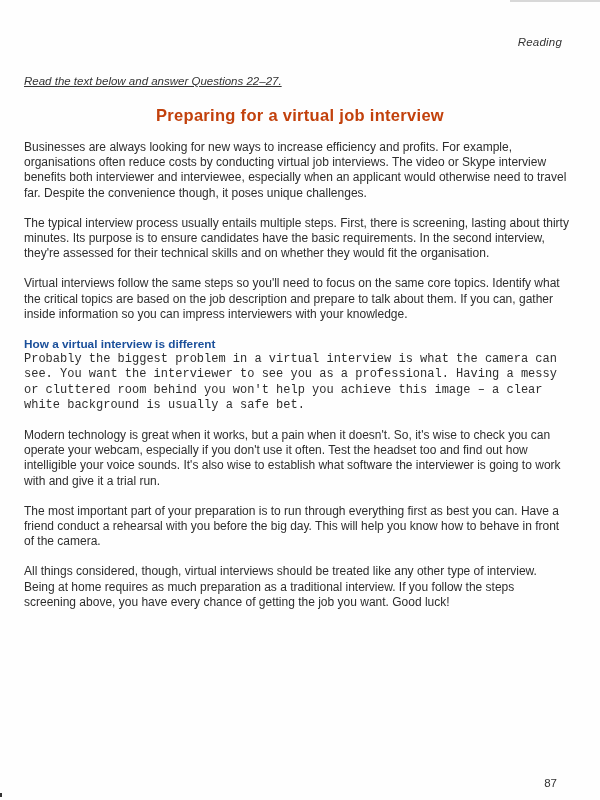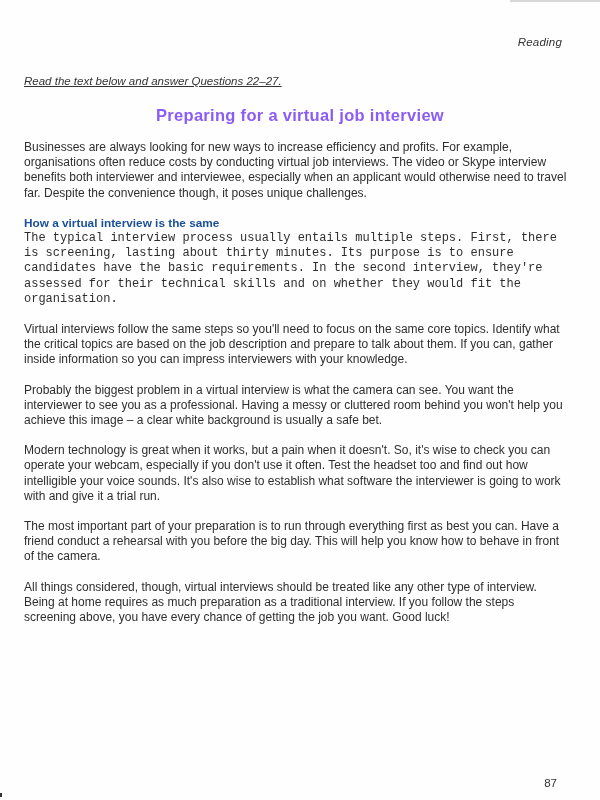--- a/index.html
+++ b/index.html
@@ -47,21 +47,21 @@
       text-decoration: underline;
     }
     .title {
       position: absolute;
       top: 106px;
       left: 0;
       width: 600px;
       text-align: center;
       font-weight: bold;
       font-size: 16.5px;
-      color: #8b5cf6;
+      color: #c2410c;
       letter-spacing: 0.3px;
     }
     .content {
       position: absolute;
       top: 140px;
       left: 24px;
       width: 545px;
       font-size: 12px;
       line-height: 15.2px;
       color: #2e2e2e;
@@ -103,24 +103,24 @@
 
   <div class="section-label">Reading</div>
 
   <div class="instruction">Read the text below and answer Questions 22–27.</div>
 
   <h1 class="title" style="margin:0;">Preparing for a virtual job interview</h1>
 
   <div class="content">
     <p>Businesses are always looking for new ways to increase efficiency and profits. For example, organisations often reduce costs by conducting virtual job interviews. The video or Skype interview benefits both interviewer and interviewee, especially when an applicant would otherwise need to travel far. Despite the convenience though, it poses unique challenges.</p>
 
-    <h2>How a virtual interview is the same</h2>
     <p>The typical interview process usually entails multiple steps. First, there is screening, lasting about thirty minutes. Its purpose is to ensure candidates have the basic requirements. In the second interview, they're assessed for their technical skills and on whether they would fit the organisation.</p>
     <p>Virtual interviews follow the same steps so you'll need to focus on the same core topics. Identify what the critical topics are based on the job description and prepare to talk about them. If you can, gather inside information so you can impress interviewers with your knowledge.</p>
 
+    <h2>How a virtual interview is different</h2>
     <p>Probably the biggest problem in a virtual interview is what the camera can see. You want the interviewer to see you as a professional. Having a messy or cluttered room behind you won't help you achieve this image – a clear white background is usually a safe bet.</p>
     <p>Modern technology is great when it works, but a pain when it doesn't. So, it's wise to check you can operate your webcam, especially if you don't use it often. Test the headset too and find out how intelligible your voice sounds. It's also wise to establish what software the interviewer is going to work with and give it a trial run.</p>
     <p>The most important part of your preparation is to run through everything first as best you can. Have a friend conduct a rehearsal with you before the big day. This will help you know how to behave in front of the camera.</p>
     <p>All things considered, though, virtual interviews should be treated like any other type of interview. Being at home requires as much preparation as a traditional interview. If you follow the steps screening above, you have every chance of getting the job you want. Good luck!</p>
   </div>
 
   <div class="page-number">87</div>
 
   <div class="corner-mark"></div>
 </div>

